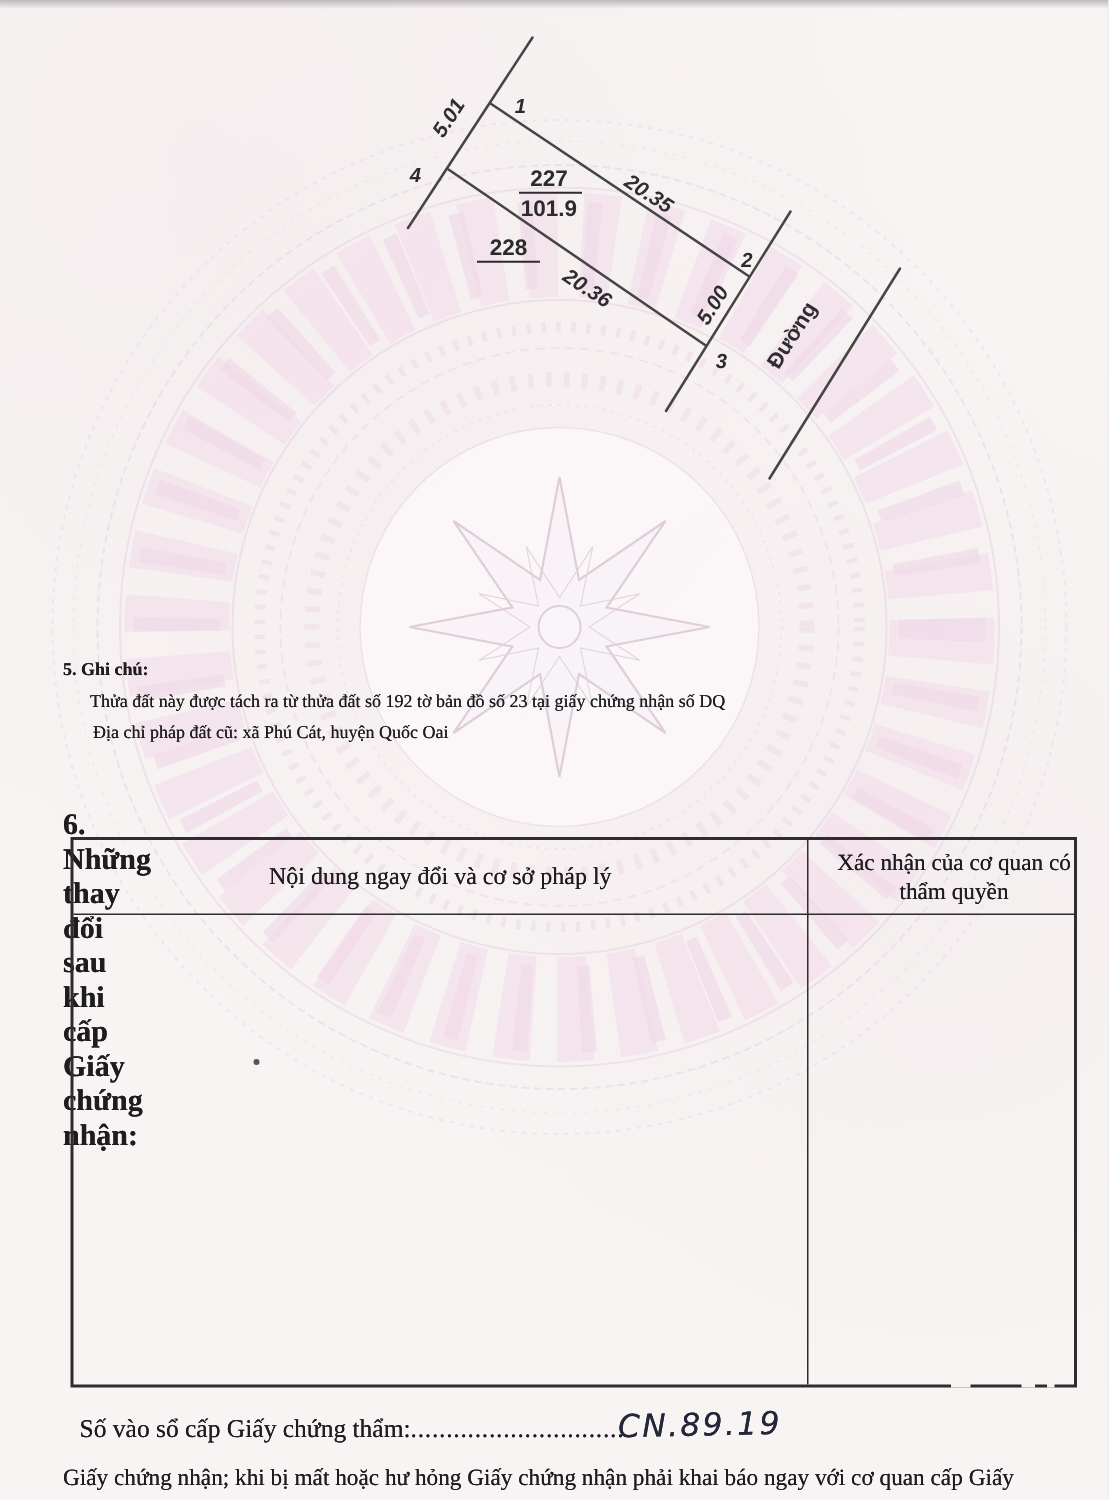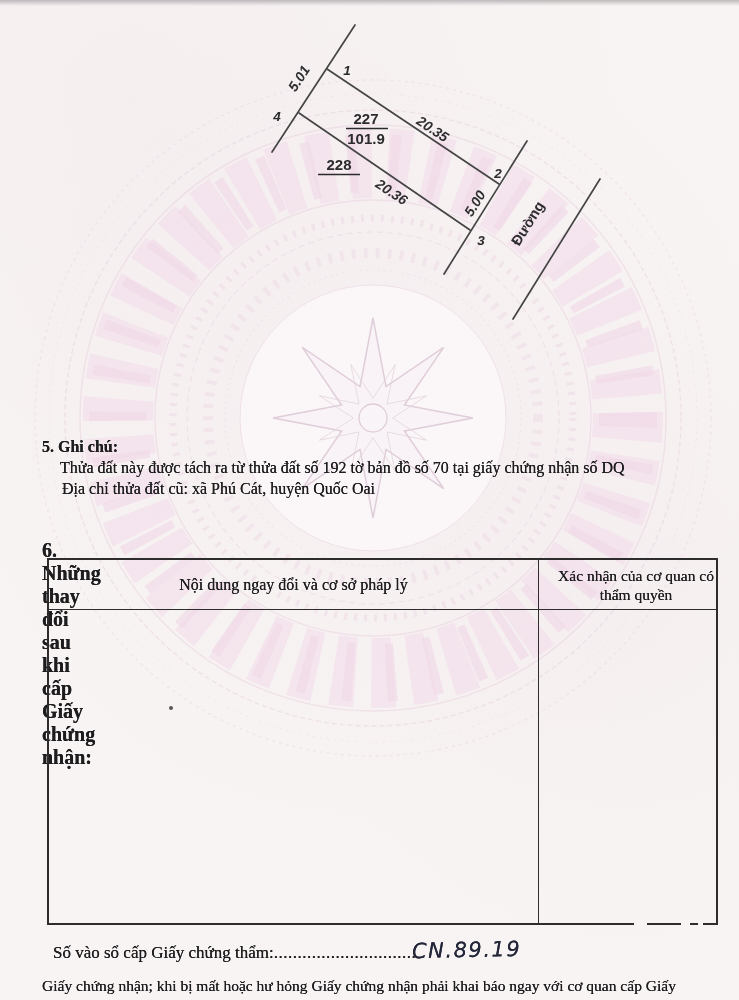--- a/index.html
+++ b/index.html
@@ -19,21 +19,21 @@
   .layer{position:absolute;top:0;left:0;z-index:1;}
   .diagram-svg{position:absolute;top:0;left:0;}
 
   
   .dim-label{font-family:"Liberation Sans",sans-serif;font-size:14px;font-weight:bold;font-style:italic;fill:#2e2e30;text-anchor:middle;}
   .vtx-label{font-family:"Liberation Sans",sans-serif;font-size:13.5px;font-weight:bold;font-style:italic;fill:#2b2b2d;text-anchor:middle;}
   .parcel-label{font-family:"Liberation Sans",sans-serif;font-size:15px;font-weight:bold;fill:#2b2b2d;text-anchor:middle;}
   .road-text{font-family:"Liberation Sans",sans-serif;font-size:14.5px;font-weight:bold;fill:#2e2e30;text-anchor:middle;}
 
   
-  .notes{position:absolute;left:42px;top:436px;width:684px;font-size:16px;line-height:21px;
+  .notes{position:absolute;left:42px;top:436px;width:684px;font-size:12px;line-height:21px;
     text-shadow:0 0 .4px currentColor;}
   .notes .h{font-weight:bold;}
   .nl1{padding-left:18px;}
   .nl3{padding-left:15px;}
   .nl4{padding-left:20px;}
   .redact{display:inline-block;width:62px;height:12px;vertical-align:baseline;
     background:radial-gradient(circle at 4px 9px, rgba(60,60,60,.5) 1px, transparent 2px);
     border-radius:2px;}
   .sec6{position:absolute;left:42px;top:539px;font-size:20px;font-weight:bold;text-shadow:0 0 .4px currentColor;}
 
@@ -113,22 +113,22 @@
       <text class="parcel-label" x="366" y="144">101.9</text>
 
       <text class="parcel-label" x="339" y="170">228</text>
       <line x1="318" y1="174.5" x2="360" y2="174.5" stroke="#2b2b2d" stroke-width="1.4"></line>
 
       <text class="road-text" transform="translate(532 226) rotate(-58)">Đường</text>
     </svg>
 
     <div class="notes">
       <div class="h">5. Ghi chú:</div>
-      <div class="nl1">Thửa đất này được tách ra từ thửa đất số 192 tờ bản đồ số 70 tại giấy chứng nhận số DQ</div>
-      <div class="nl4">Địa chỉ thửa đất cũ: xã Phú Cát, huyện Quốc Oai</div>
+      <div class="nl1">Thửa đất này được tách ra từ thửa đất số 192 tờ bản đồ số 23 tại giấy chứng nhận số DQ</div>
+      <div class="nl4">Địa chỉ pháp đất cũ: xã Phú Cát, huyện Quốc Oai</div>
     </div>
 
     <div class="sec6">6. Những thay đổi sau khi cấp Giấy chứng nhận:</div>
 
     <div class="changes-table">
       <div class="col-divider"></div>
       <div class="header-sep"></div>
       <div class="col1-header">Nội dung ngay đổi và cơ sở pháp lý</div>
       <div class="col2-header">Xác nhận của cơ quan có thẩm quyền</div>
       <div class="table-mark"></div>

